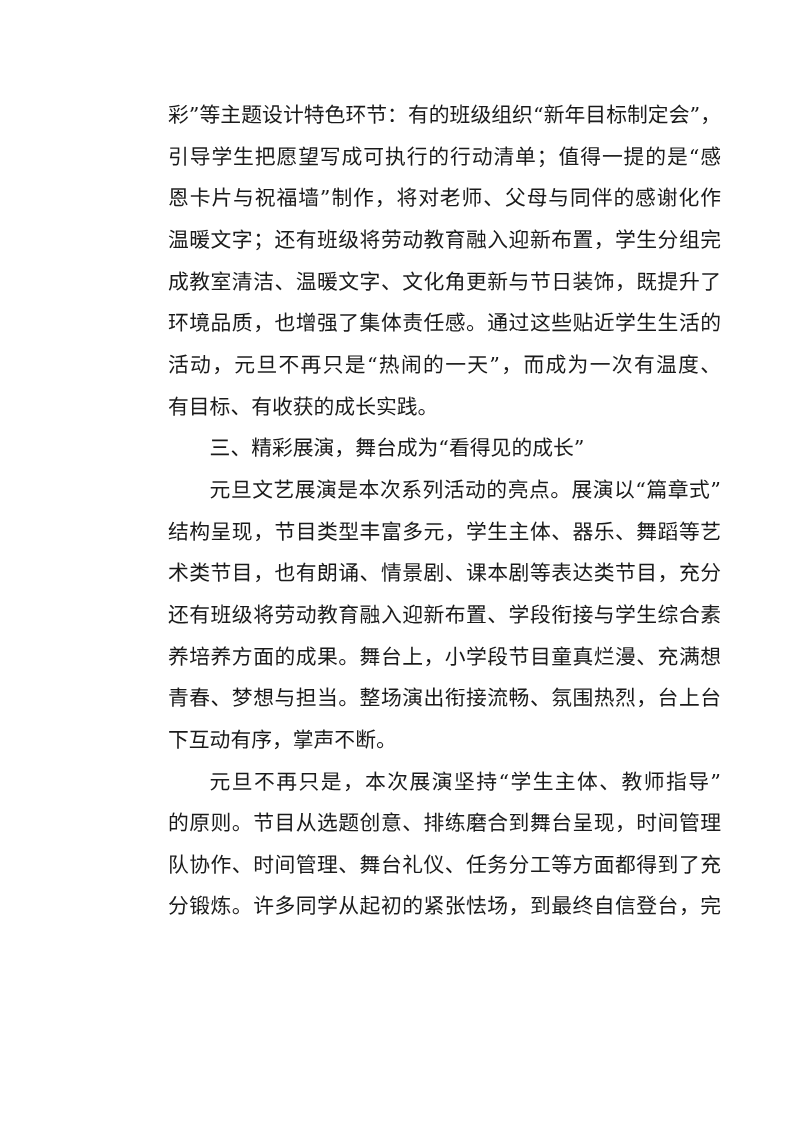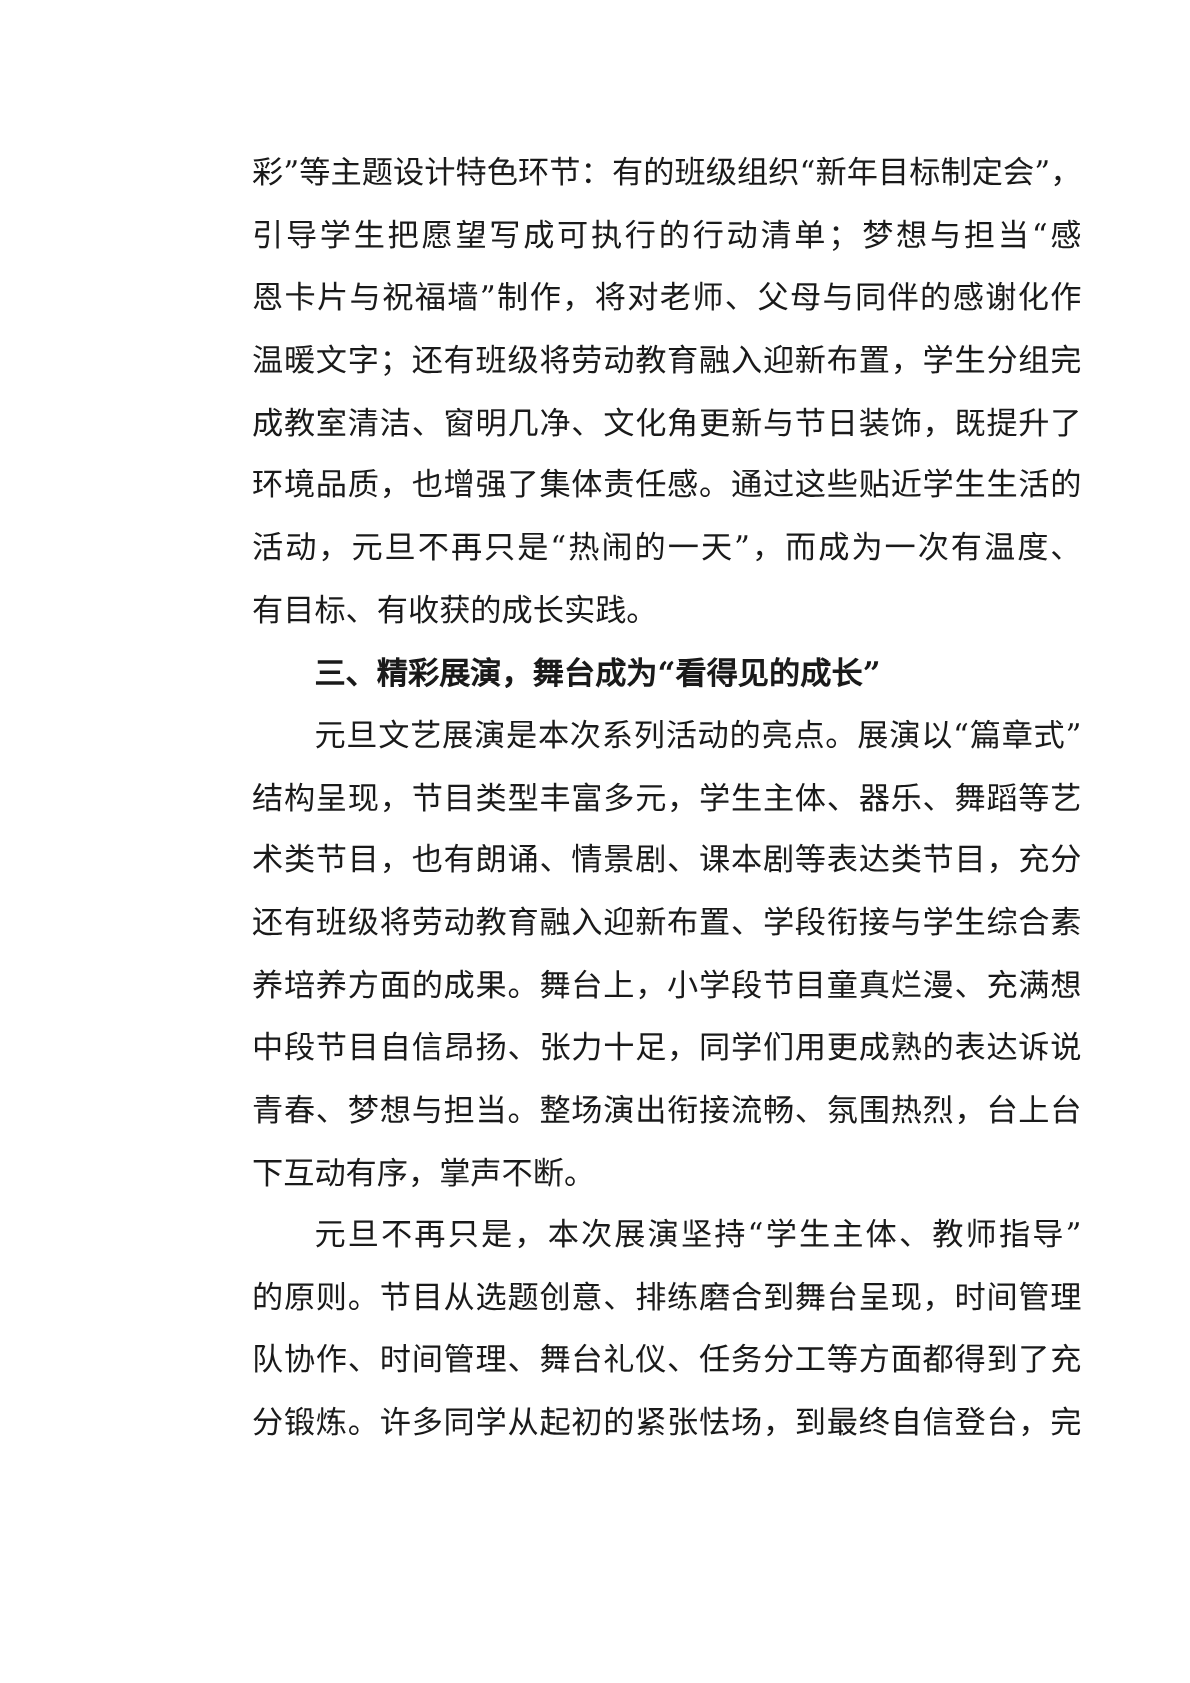--- a/index.html
+++ b/index.html
@@ -33,44 +33,43 @@
     text-justify: inter-character;
     white-space: normal;
   }
   .line.flush {
     text-align-last: left;
   }
   .line.indent {
     text-indent: 2em;
   }
   .line.heading {
-    font-weight: 700;
+    font-weight: 400;
     text-align-last: left;
   }
 </style>
 </head>
 <body>
 
 <div class="page">
   <div class="doc-body" style="background: rgb(255, 255, 255); color: rgb(26, 26, 26);">
       <div class="line">彩”等主题设计特色环节：有的班级组织“新年目标制定会”，</div>
-      <div class="line">引导学生把愿望写成可执行的行动清单；梦想与担当“感</div>
+      <div class="line">引导学生把愿望写成可执行的行动清单；值得一提的是“感</div>
       <div class="line">恩卡片与祝福墙”制作，将对老师、父母与同伴的感谢化作</div>
       <div class="line">温暖文字；还有班级将劳动教育融入迎新布置，学生分组完</div>
-      <div class="line">成教室清洁、窗明几净、文化角更新与节日装饰，既提升了</div>
+      <div class="line">成教室清洁、温暖文字、文化角更新与节日装饰，既提升了</div>
       <div class="line">环境品质，也增强了集体责任感。通过这些贴近学生生活的</div>
       <div class="line">活动，元旦不再只是“热闹的一天”，而成为一次有温度、</div>
       <div class="line flush">有目标、有收获的成长实践。</div>
       <div class="line heading indent flush">三、精彩展演，舞台成为“看得见的成长”</div>
       <div class="line indent">元旦文艺展演是本次系列活动的亮点。展演以“篇章式”</div>
       <div class="line">结构呈现，节目类型丰富多元，学生主体、器乐、舞蹈等艺</div>
       <div class="line">术类节目，也有朗诵、情景剧、课本剧等表达类节目，充分</div>
       <div class="line">还有班级将劳动教育融入迎新布置、学段衔接与学生综合素</div>
       <div class="line">养培养方面的成果。舞台上，小学段节目童真烂漫、充满想</div>
-      <div class="line">中段节目自信昂扬、张力十足，同学们用更成熟的表达诉说</div>
       <div class="line">青春、梦想与担当。整场演出衔接流畅、氛围热烈，台上台</div>
       <div class="line flush">下互动有序，掌声不断。</div>
       <div class="line indent">元旦不再只是，本次展演坚持“学生主体、教师指导”</div>
       <div class="line">的原则。节目从选题创意、排练磨合到舞台呈现，时间管理</div>
       <div class="line">队协作、时间管理、舞台礼仪、任务分工等方面都得到了充</div>
       <div class="line">分锻炼。许多同学从起初的紧张怯场，到最终自信登台，完</div>
     </div>
 </div>
 
 </body></html>

